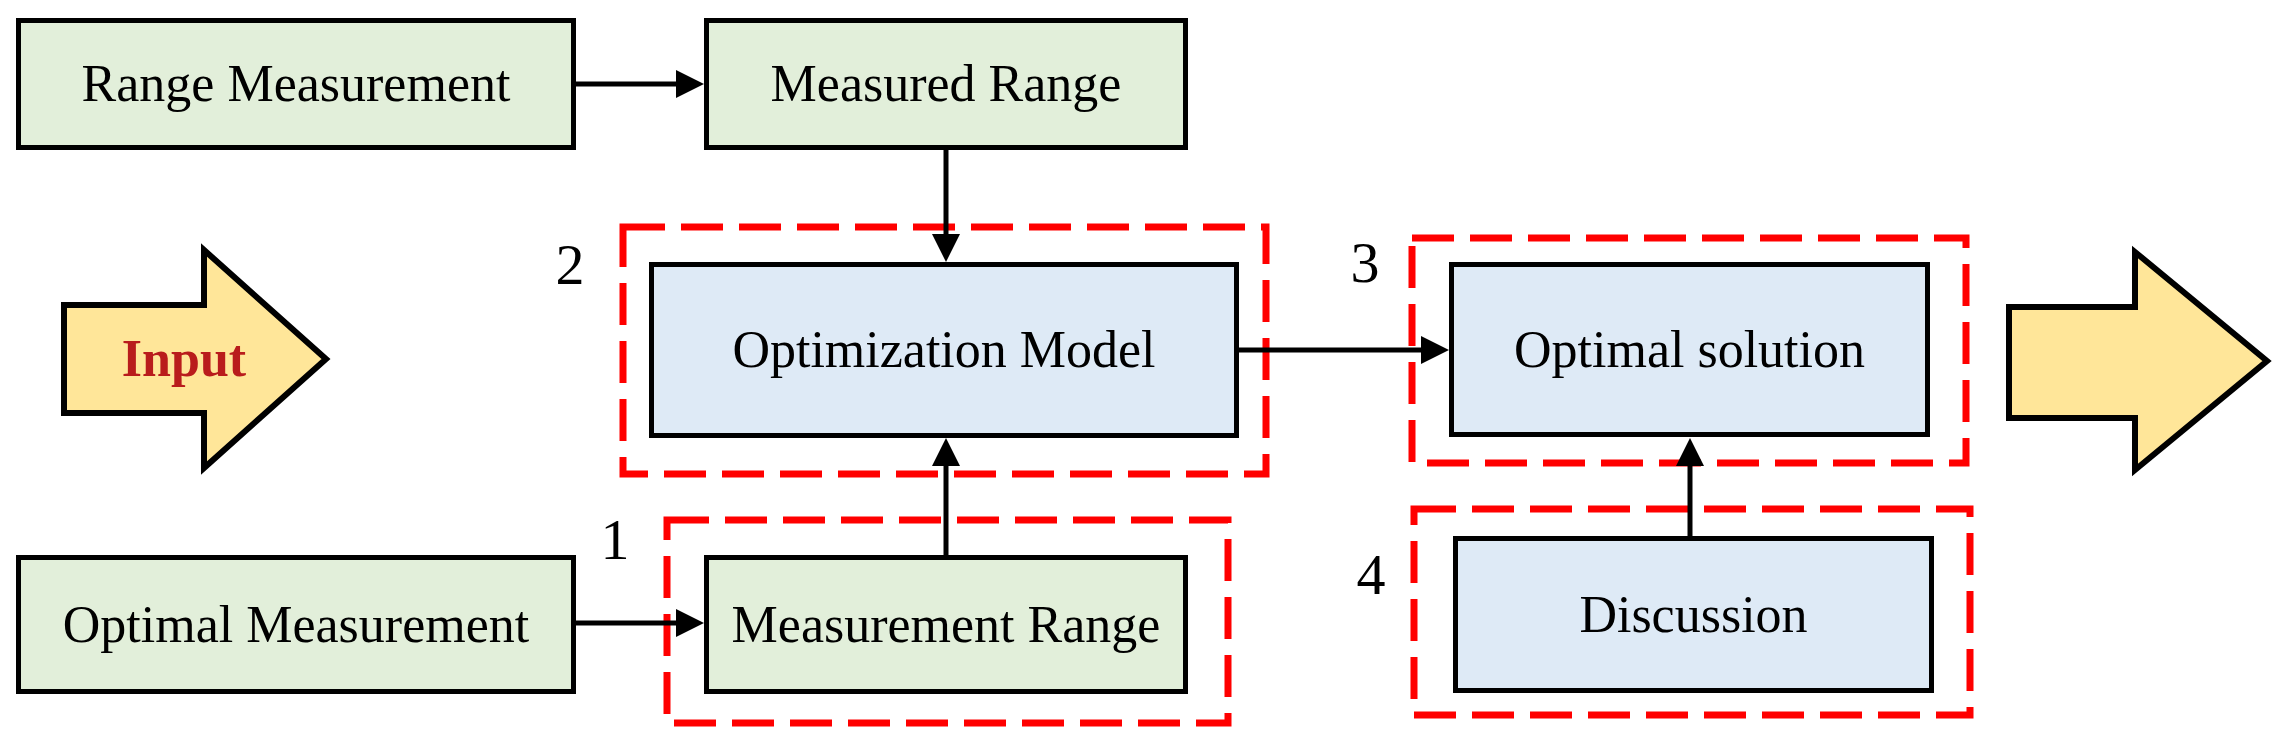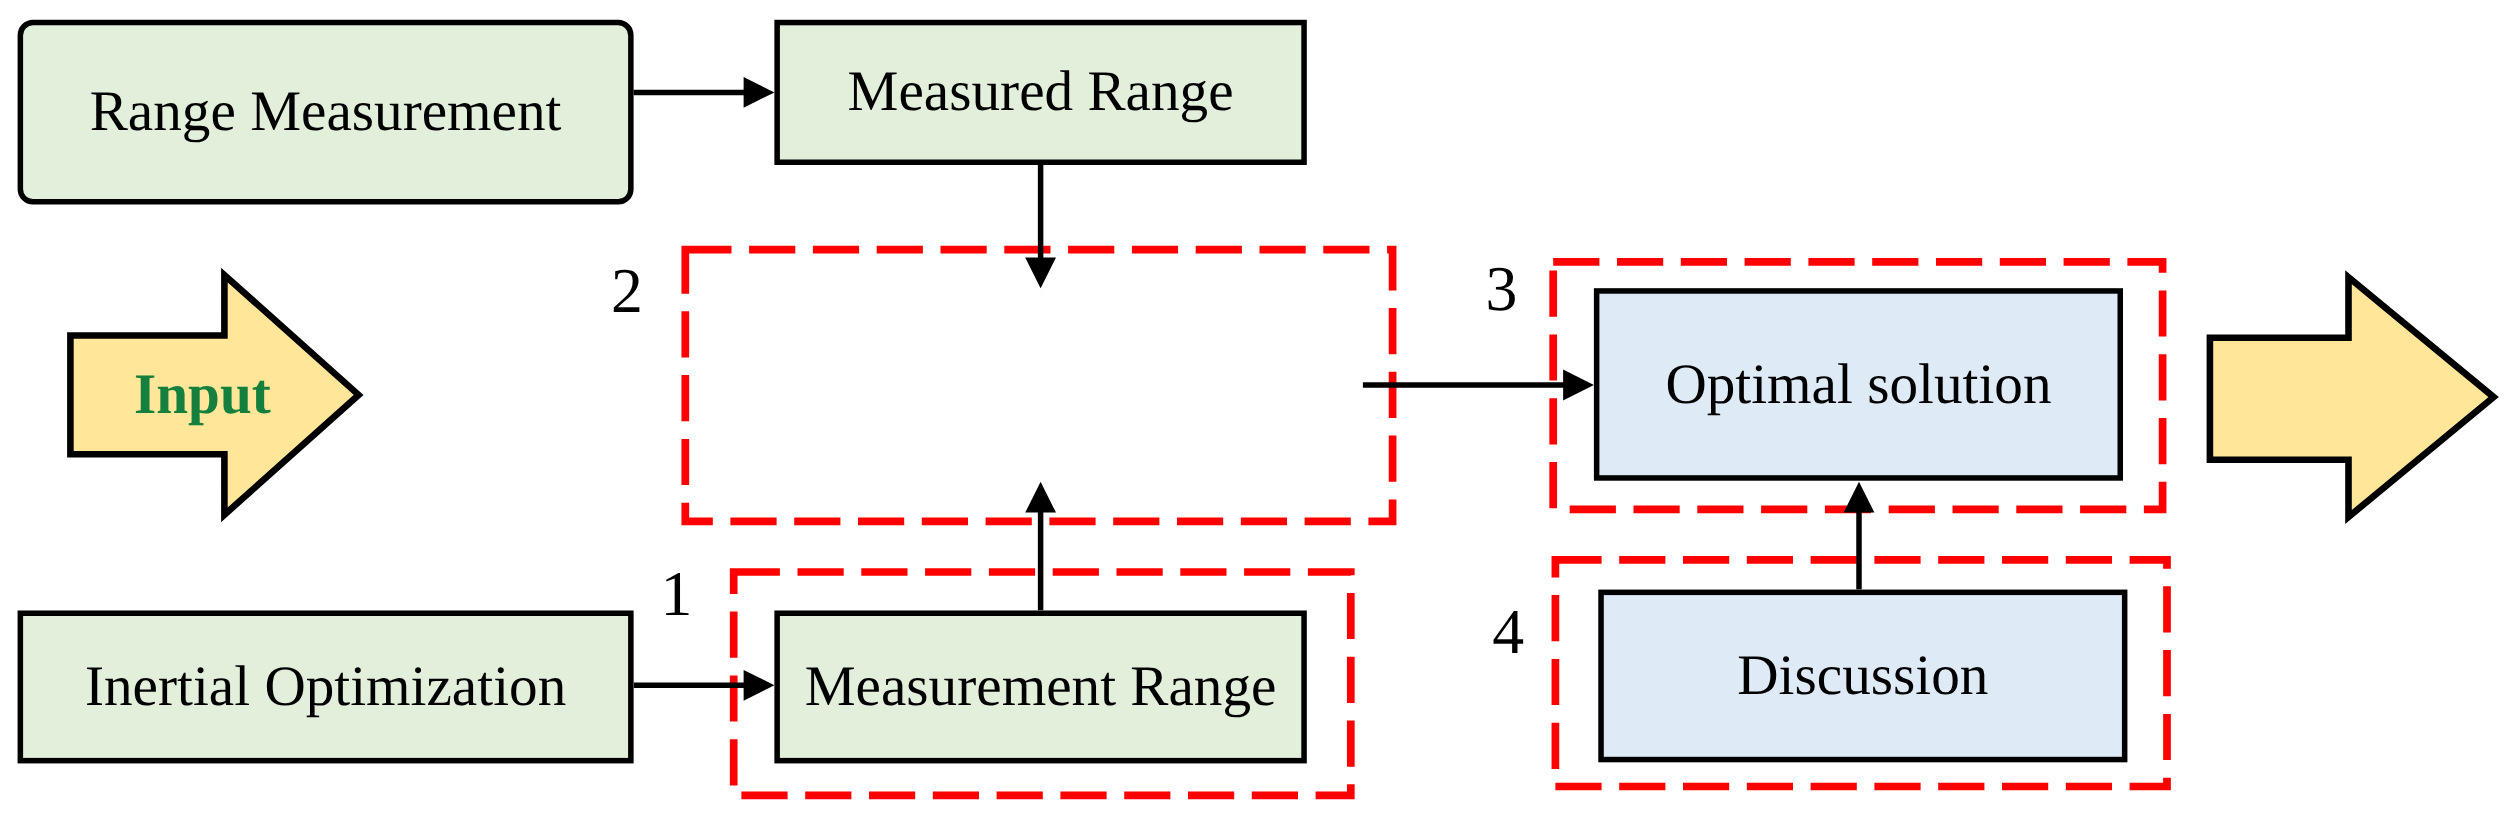--- a/index.html
+++ b/index.html
@@ -33,24 +33,24 @@
   .node.blue{background:var(--box-blue);}
   .stage-label{
     position:absolute;
     width:70px;height:70px;
     display:flex;align-items:center;justify-content:center;
     font-size:58px;color:#000;line-height:1;
   }
   .io-label{
     position:absolute;
     display:flex;align-items:center;justify-content:center;
-    font-size:52px;font-weight:bold;color:#15803d;line-height:1;
+    font-size:52px;font-weight:bold;color:#b91c1c;line-height:1;
   }
   
-  #n-range-measurement   {left:16px;  top:18px;  width:560px; height:168px;border-radius:14px;}
+  #n-range-measurement   {left:16px;  top:18px;  width:560px; height:132px;}
   #n-measured-range      {left:704px; top:18px;  width:484px; height:132px;}
   #n-optimization-model  {left:649px; top:262px; width:590px; height:176px;}
   #n-optimal-solution    {left:1449px;top:262px; width:481px; height:175px;text-align:right;}
   #n-inertial-measurement{left:16px;  top:555px; width:560px; height:139px;}
   #n-calculated-range    {left:704px; top:555px; width:484px; height:139px;}
   #n-discussion          {left:1453px;top:536px; width:481px; height:157px;}
   #lbl-stage2{left:535px; top:230px;}
   #lbl-stage3{left:1330px;top:228px;}
   #lbl-stage1{left:580px; top:505px;}
   #lbl-stage4{left:1336px;top:540px;}
@@ -96,26 +96,29 @@
     <polygon class="block-arrow" points="2009,307 2135,307 2135,252 2267,361 2135,470 2135,418 2009,418"></polygon>
   </svg>
 
   <div class="node green" id="n-range-measurement">
     <span>Range Measurement</span>
   </div>
   <div class="node green" id="n-measured-range">
     <span>Measured Range</span>
   </div>
   <div class="node green" id="n-inertial-measurement">
-    <span>Inertial Optimization</span>
+    <span>Optimal Measurement</span>
   </div>
   <div class="node green" id="n-calculated-range">
     <span>Measurement Range</span>
   </div>
 
+  <div class="node blue" id="n-optimization-model">
+    <span>Optimization Model</span>
+  </div>
   <div class="node blue" id="n-optimal-solution">
     <span>Optimal solution</span>
   </div>
   <div class="node blue" id="n-discussion">
     <span>Discussion</span>
   </div>
 
   <div class="stage-label" id="lbl-stage2">2</div>
   <div class="stage-label" id="lbl-stage3">3</div>
   <div class="stage-label" id="lbl-stage1">1</div>

